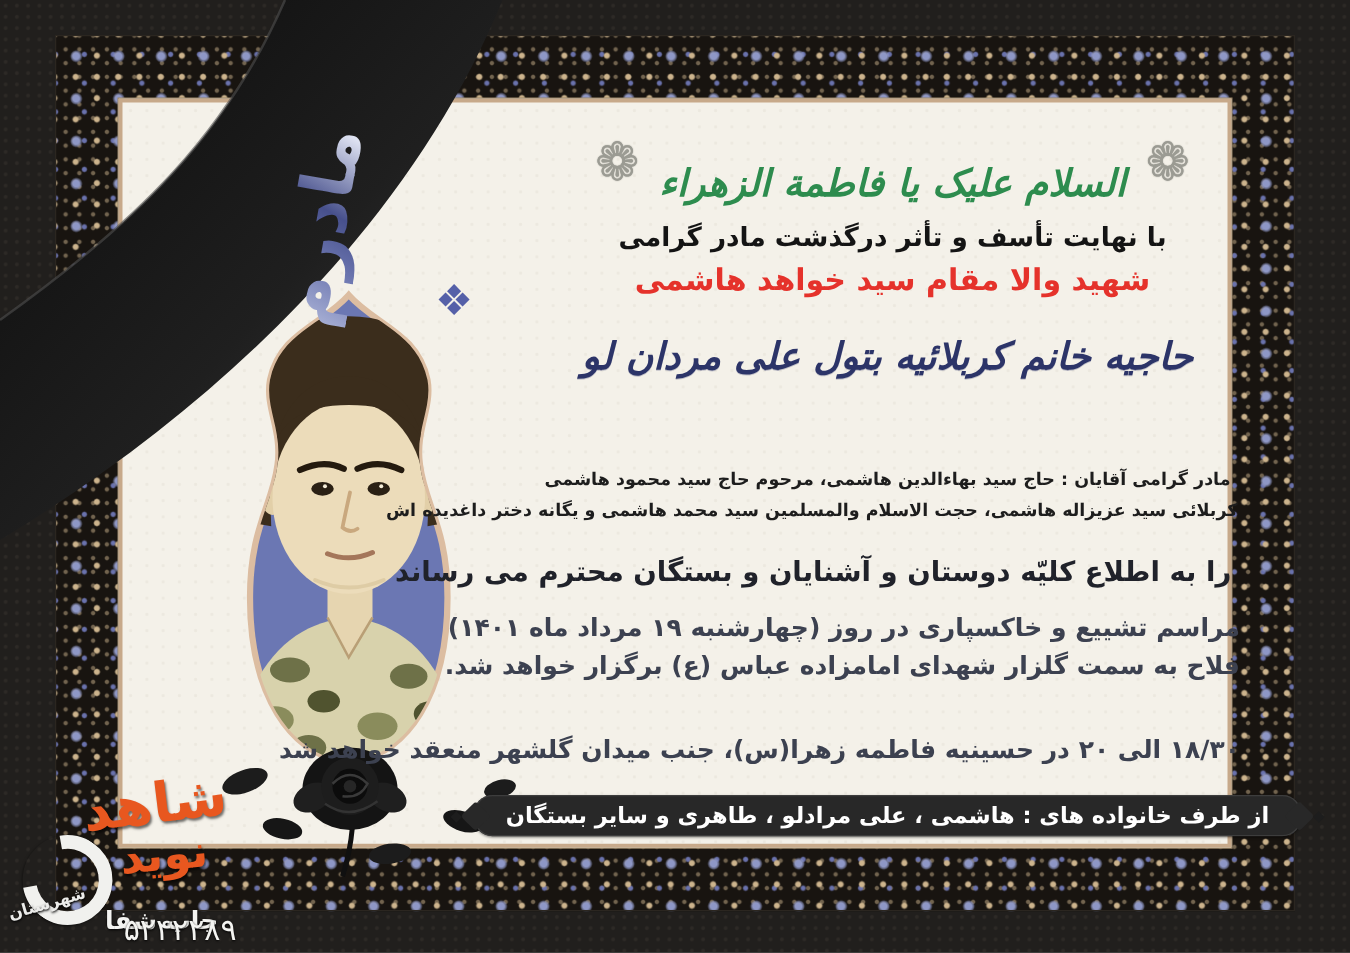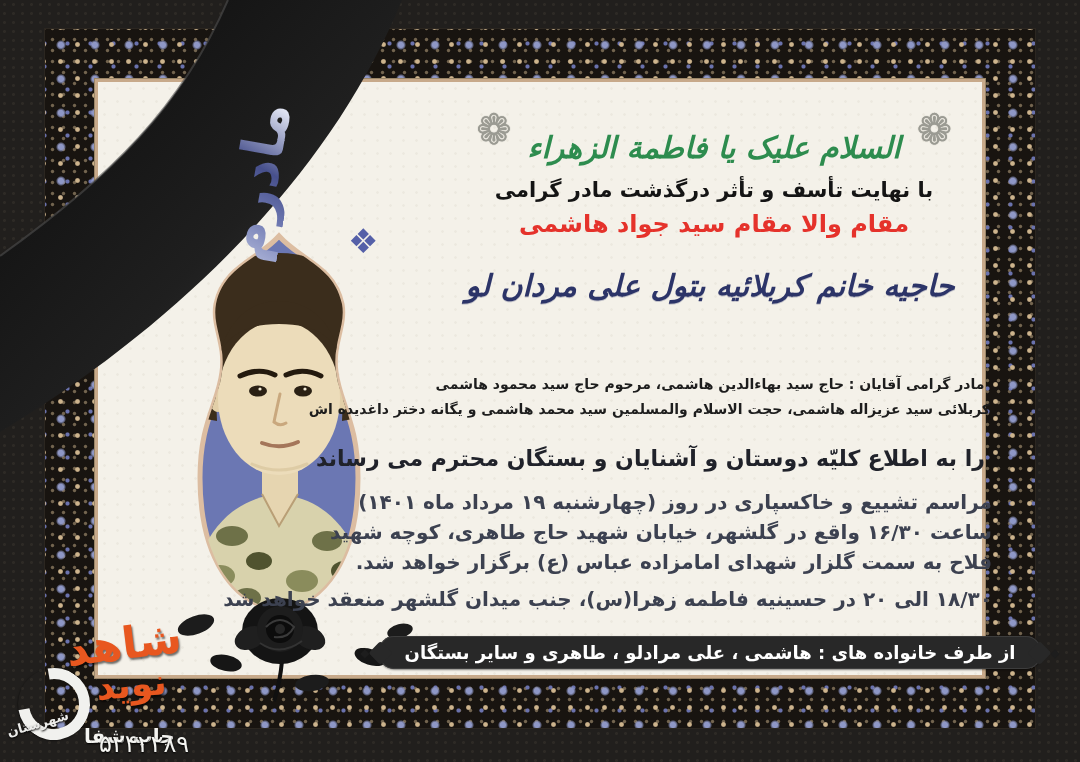--- a/index.html
+++ b/index.html
@@ -174,33 +174,32 @@
 
   <div class="madaram rtl">مادرم</div>
 
   <div class="header-row">
     <span class="orn">❁</span>
     <span class="salutation rtl">السلام علیک یا فاطمة الزهراء</span>
     <span class="orn">❁</span>
   </div>
 
   <div class="line-sorrow center rtl">با نهایت تأسف و تأثر درگذشت مادر گرامی</div>
-  <div class="line-shahid center rtl">مقام والا مقام سید جواد هاشمی</div>
+  <div class="line-shahid center rtl">شهید والا مقام سید خواهد هاشمی</div>
   <div class="line-name center rtl">حاجیه خانم کربلائیه بتول علی مردان لو</div>
 
   <div class="family center rtl">
     <div>مادر گرامی آقایان : حاج سید بهاءالدین هاشمی، مرحوم حاج سید محمود هاشمی</div>
     <div>کربلائی سید عزیزاله هاشمی، حجت الاسلام والمسلمین سید محمد هاشمی و یگانه دختر داغدیده اش</div>
   </div>
 
   <div class="inform center rtl">را به اطلاع کلیّه دوستان و آشنایان و بستگان محترم می رساند</div>
 
   <div class="para1 center rtl">
     <div>مراسم تشییع و خاکسپاری در روز (چهارشنبه ۱۹ مرداد ماه ۱۴۰۱)</div>
-    <div>ساعت ۱۶/۳۰ واقع در گلشهر، خیابان شهید حاج طاهری، کوچه شهید</div>
     <div>فلاح به سمت گلزار شهدای امامزاده عباس (ع) برگزار خواهد شد.</div>
   </div>
 
   <div class="para2 center rtl">
     <div>۱۸/۳۰ الی ۲۰ در حسینیه فاطمه زهرا(س)، جنب میدان گلشهر منعقد خواهد شد</div>
   </div>
 
   <div class="banner">
     <span class="diamond">◆</span>
     <span class="pill rtl">از طرف خانواده های : هاشمی ، علی مرادلو ، طاهری و سایر بستگان</span>

